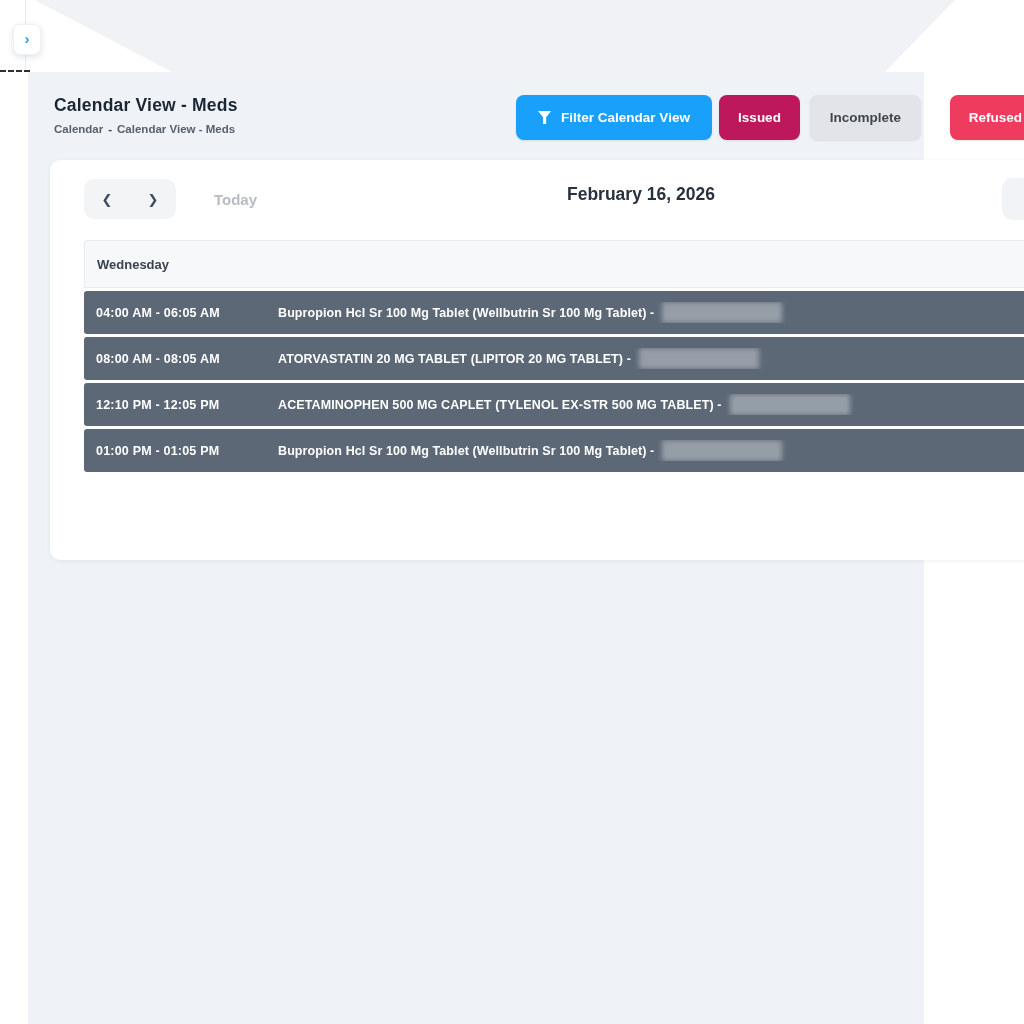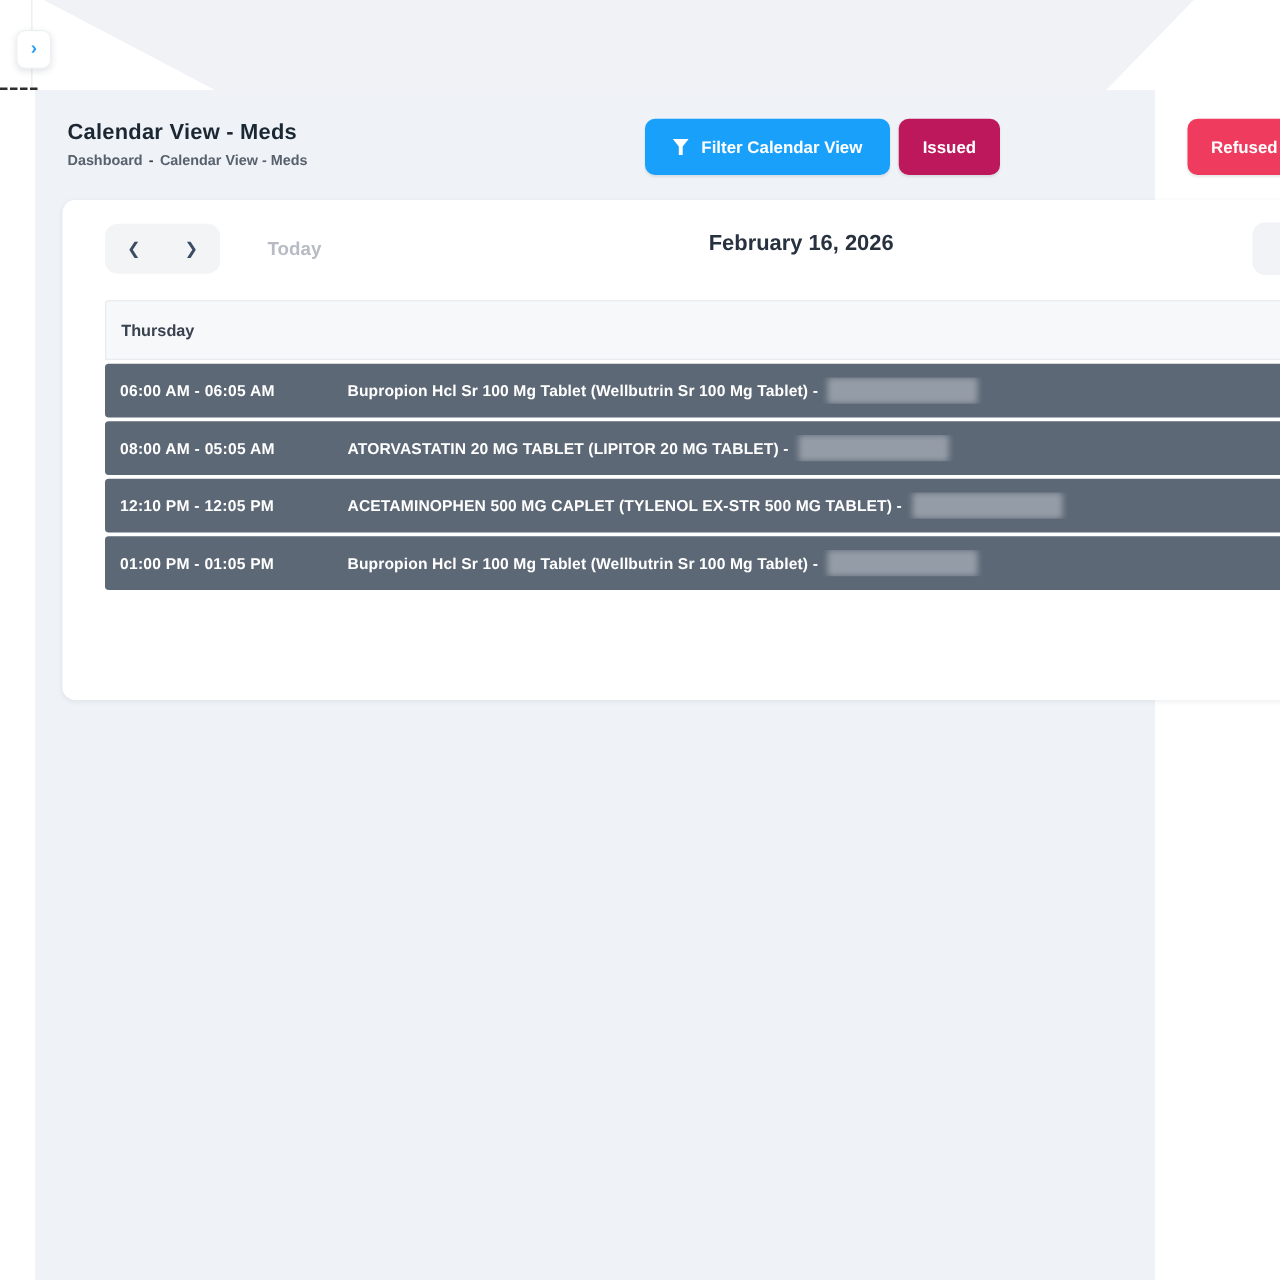--- a/index.html
+++ b/index.html
@@ -76,29 +76,32 @@
   </div>
   <div class="expand-btn">
     <span class="glyph">›</span>
   </div>
 
   <div class="content">
 
     <div class="page-header">
       <div class="page-title">Calendar View - Meds</div>
       <div class="breadcrumb">
-        <span>Dashboard</span><span class="sep">-</span><span>Calendar View - Meds</span>
+        <span>Calendar</span><span class="sep">-</span><span>Calendar View - Meds</span>
       </div>
 
       <button class="btn btn-filter" style="background: rgb(24, 160, 251);">
         <span class="funnel"></span>
         <span>Filter Calendar View</span>
       </button>
       <button class="btn btn-issued" style="background: #be185d;">
         <span>Issued</span>
+      </button>
+      <button class="btn btn-incomplete" style="background: rgb(227, 228, 234);">
+        <span>Incomplete</span>
       </button>
       <button class="btn btn-refused" style="background: rgb(238, 59, 94); margin-left: 19px;">
         <span>Refused</span>
       </button>
     </div>
 
     <div class="card">
 
       <div class="nav-pill">
         <button class="nav-chevron">
@@ -109,33 +112,33 @@
         </button>
       </div>
       <button class="today-btn">Today</button>
 
       <div class="date-title">February 16, 2026</div>
 
       <div class="view-switcher-cut"></div>
 
       <div class="day-grid">
         <div class="day-header">
-          <span>Thursday</span>
+          <span>Wednesday</span>
         </div>
         <div id="events-list">
   <div class="event-row" style="background: rgb(93, 104, 118);">
-    <span class="event-time">06:00 AM - 06:05 AM</span>
+    <span class="event-time">04:00 AM - 06:05 AM</span>
     <span class="event-med">
       <span>Bupropion Hcl Sr 100 Mg Tablet (Wellbutrin Sr 100 Mg Tablet) -</span>
       <span class="redacted"></span>
     </span>
   </div>
 
   <div class="event-row" style="background: rgb(93, 104, 118);">
-    <span class="event-time">08:00 AM - 05:05 AM</span>
+    <span class="event-time">08:00 AM - 08:05 AM</span>
     <span class="event-med">
       <span>ATORVASTATIN 20 MG TABLET (LIPITOR 20 MG TABLET) -</span>
       <span class="redacted"></span>
     </span>
   </div>
 
   <div class="event-row" style="background: rgb(93, 104, 118);">
     <span class="event-time">12:10 PM - 12:05 PM</span>
     <span class="event-med">
       <span>ACETAMINOPHEN 500 MG CAPLET (TYLENOL EX-STR 500 MG TABLET) -</span>

